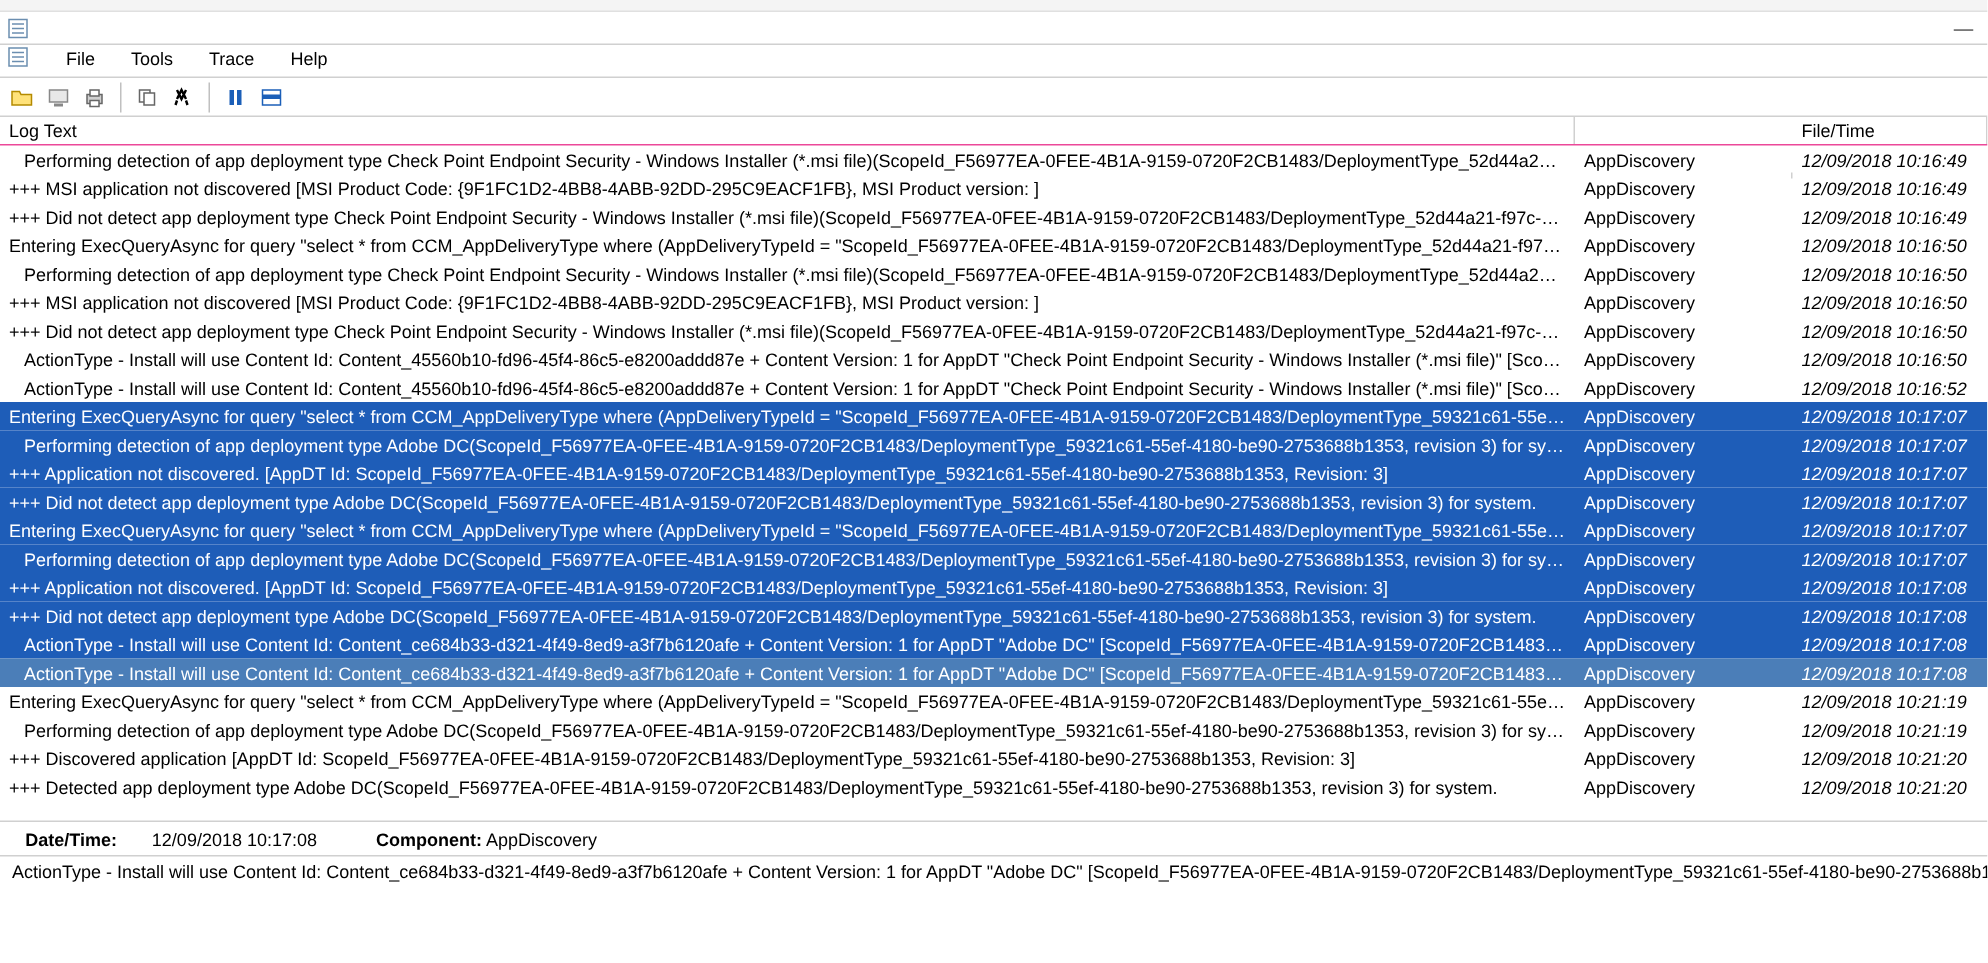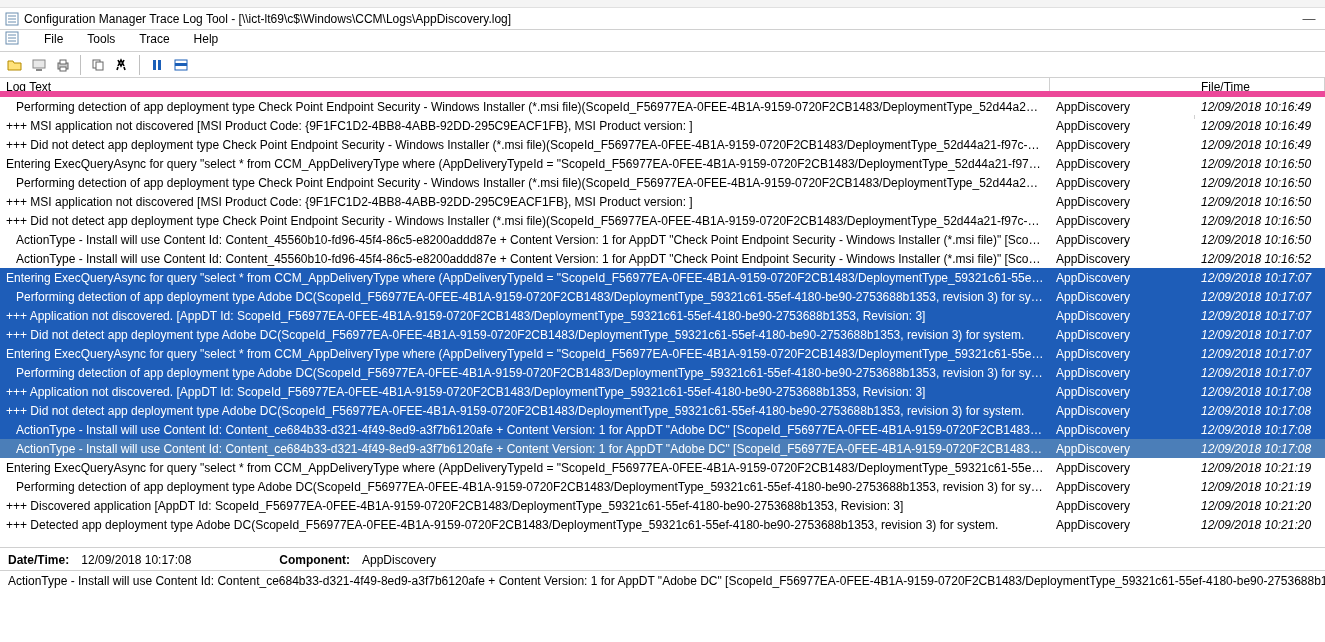--- a/index.html
+++ b/index.html
@@ -53,21 +53,21 @@
   .tb-btn {
     width: 22px; height: 22px;
     display: inline-flex; align-items:center; justify-content:center;
     border: 1px solid transparent;
     cursor: default;
   }
   .tb-sep { width:1px; height:20px; background:#c0c0c0; margin:0 4px;}
   .log-header {
     height:19px;
     display:flex;
-    border-bottom: 6px solid #ec4899;
+    border-bottom: 1px solid #ec4899;
     background: #fff;
     font-size:12px;
     justify-content:center;
   }
   .log-header .col {
     padding: 2px 6px;
     border-right: 1px solid #d0d0d0;
     white-space: nowrap;
     overflow:hidden;
   }
@@ -95,24 +95,25 @@
   .cell-text.indent { padding-left: 16px; }
   .cell-comp { width:145px; }
   .cell-date { width:130px;font-style:italic; }
   .log-row.selected { background: #1e5db8; color:#fff; }
   .log-row.selected-last { background: #4b7eb8; color:#fff; }
   .details {
     border-top: 1px solid #d0d0d0;
     padding: 4px 8px 2px 8px;
     font-size: 12px;
     background:#fff;
+    text-align:right;
   }
   .details-row { display:flex; gap:30px; padding:1px 0;}
   .details .lbl { font-weight:bold; display:inline-block; width:70px;}
-  .details .lbl2 { font-weight:bold; display:inline-block; width:80px;margin-left:38px;}
+  .details .lbl2 { font-weight:bold; display:inline-block; width:80px;}
   .details .val { display:inline-block; width:130px;}
   .statusbar {
     border-top:1px solid #d0d0d0;
     padding: 3px 8px;
     font-size:12px;
     white-space:nowrap;
     overflow:hidden;
   }
   .truncated-top {
     height:8px;
@@ -133,21 +134,20 @@
 <div class="titlebar">
   <div class="titlebar-left">
     <span class="title-icon">
       <svg width="14" height="14" viewBox="0 0 14 14">
           <rect x="1" y="1" width="12" height="12" fill="#fff" stroke="#6b8eb0"></rect>
           <line x1="3" y1="4" x2="11" y2="4" stroke="#6b8eb0"></line>
           <line x1="3" y1="7" x2="11" y2="7" stroke="#6b8eb0"></line>
           <line x1="3" y1="10" x2="11" y2="10" stroke="#6b8eb0"></line>
         </svg>
     </span>
-    <span class="title-text">Configuration Manager Trace Log Tool - [\\ict-lt69\c$\Windows\CCM\Logs\AppDiscovery.log]</span>
   </div>
   <div>
     <span class="win-btn">—</span>
   </div>
 </div>
 
 <div class="menubar">
   <span class="menubar-icon">
     <svg width="14" height="14" viewBox="0 0 14 14">
         <rect x="1" y="1" width="12" height="12" fill="#fff" stroke="#6b8eb0"></rect>

